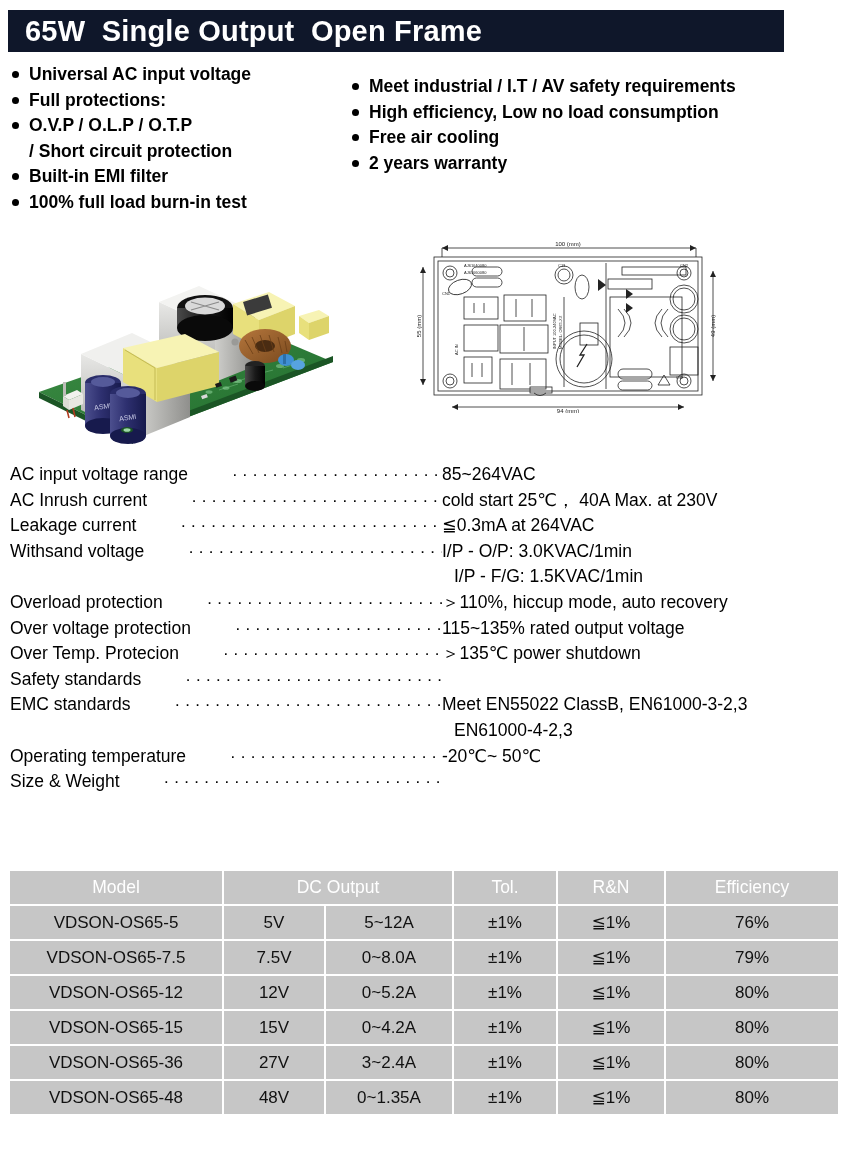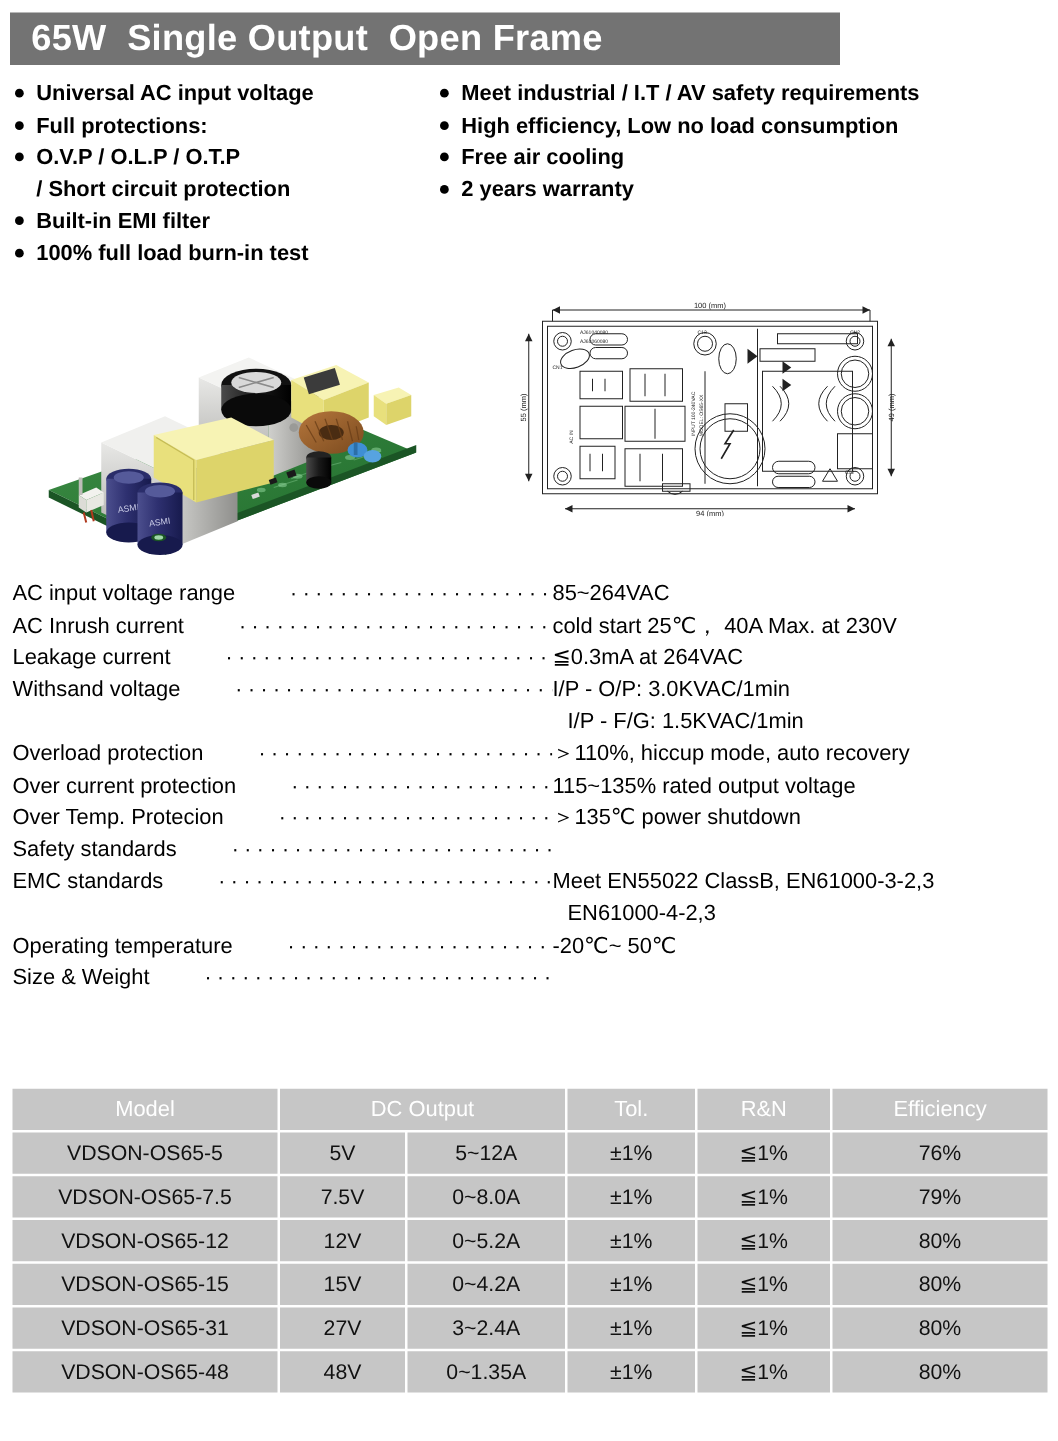--- a/index.html
+++ b/index.html
@@ -4,33 +4,33 @@
 <style>
   html,body{margin:0;padding:0;background:#fff;}
   body{
     width:846px;height:1153px;position:relative;overflow:hidden;
     font-family:"Liberation Sans","DejaVu Sans",sans-serif;
     color:#000;
   }
 
   
   .banner{
-    position:absolute;left:8px;top:10px;width:664px;height:42px;
-    background:#737373;display:flex;align-items:center;
+    position:absolute;left:8px;top:10px;width:776px;height:42px;
+    background:#0f172a;display:flex;align-items:center;
   }
   .banner-title{
     color:#fff;font-size:29px;font-weight:bold;letter-spacing:.2px;
     padding-left:17px;white-space:pre;line-height:1;
   }
 
   
   .features{position:absolute;left:0;top:62px;width:846px;height:170px;}
   .feat-col{position:absolute;top:0;font-weight:bold;}
   .feat-col.left{left:12px;width:340px;}
-  .feat-col.right{left:352px;width:494px;}
+  .feat-col.right{left:352px;width:494px;margin-top:12px;}
   .feat-item{
     display:flex;align-items:flex-start;font-size:17.5px;line-height:25.5px;
     white-space:nowrap;
   }
   .feat-bullet{
     flex:none;width:7px;height:7px;border-radius:50%;background:#000;
     margin:9px 10px 0 0;
   }
   .feat-item.nobullet .feat-bullet{background:transparent;}
   .feat-text{flex:1;}
@@ -418,21 +418,21 @@
     </div>
     <div class="spec-row">
       <div class="spec-label">
         <span class="lbl">Overload protection</span>
         <span class="leader">··························································································</span>
       </div>
       <div class="spec-value">＞110%, hiccup mode, auto recovery</div>
     </div>
     <div class="spec-row">
       <div class="spec-label">
-        <span class="lbl">Over current protection</span>
+        <span class="lbl">Over voltage protection</span>
         <span class="leader">··························································································</span>
       </div>
       <div class="spec-value">115~135% rated output voltage</div>
     </div>
     <div class="spec-row">
       <div class="spec-label">
         <span class="lbl">Over Temp. Protecion</span>
         <span class="leader">··························································································</span>
       </div>
       <div class="spec-value">＞135℃ power shutdown</div>
@@ -515,21 +515,21 @@
         </tr>
         <tr>
           <td>VDSON-OS65-15</td>
           <td>15V</td>
           <td>0~4.2A</td>
           <td>±1%</td>
           <td>≦1%</td>
           <td>80%</td>
         </tr>
         <tr>
-          <td>VDSON-OS65-31</td>
+          <td>VDSON-OS65-36</td>
           <td>27V</td>
           <td>3~2.4A</td>
           <td>±1%</td>
           <td>≦1%</td>
           <td>80%</td>
         </tr>
         <tr>
           <td>VDSON-OS65-48</td>
           <td>48V</td>
           <td>0~1.35A</td>

